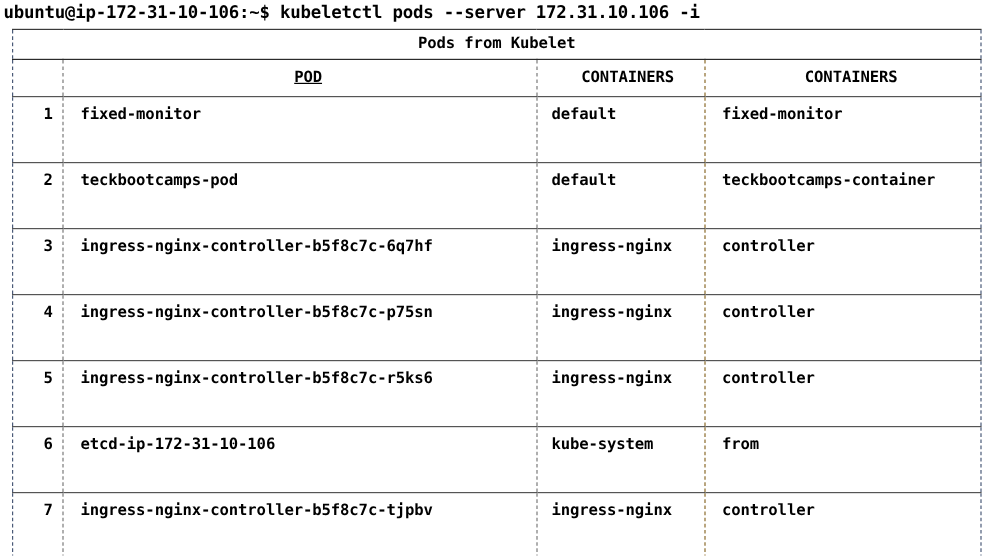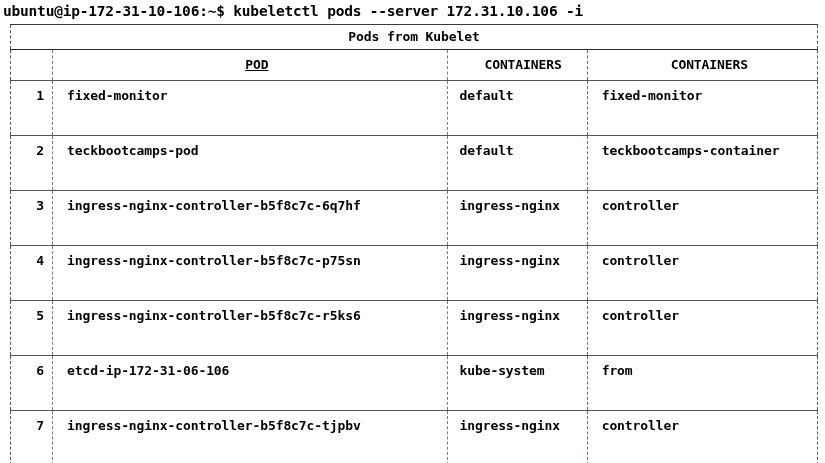--- a/index.html
+++ b/index.html
@@ -185,21 +185,21 @@
           <td class="c-cont">controller</td>
         </tr>
         <tr class="body-row">
           <td class="c-idx">5</td>
           <td class="c-pod">ingress-nginx-controller-b5f8c7c-r5ks6</td>
           <td class="c-ns">ingress-nginx</td>
           <td class="c-cont">controller</td>
         </tr>
         <tr class="body-row">
           <td class="c-idx">6</td>
-          <td class="c-pod">etcd-ip-172-31-06-106</td>
+          <td class="c-pod">etcd-ip-172-31-10-106</td>
           <td class="c-ns">kube-system</td>
           <td class="c-cont">from</td>
         </tr>
         <tr class="body-row">
           <td class="c-idx">7</td>
           <td class="c-pod">ingress-nginx-controller-b5f8c7c-tjpbv</td>
           <td class="c-ns">ingress-nginx</td>
           <td class="c-cont">controller</td>
         </tr>
 

